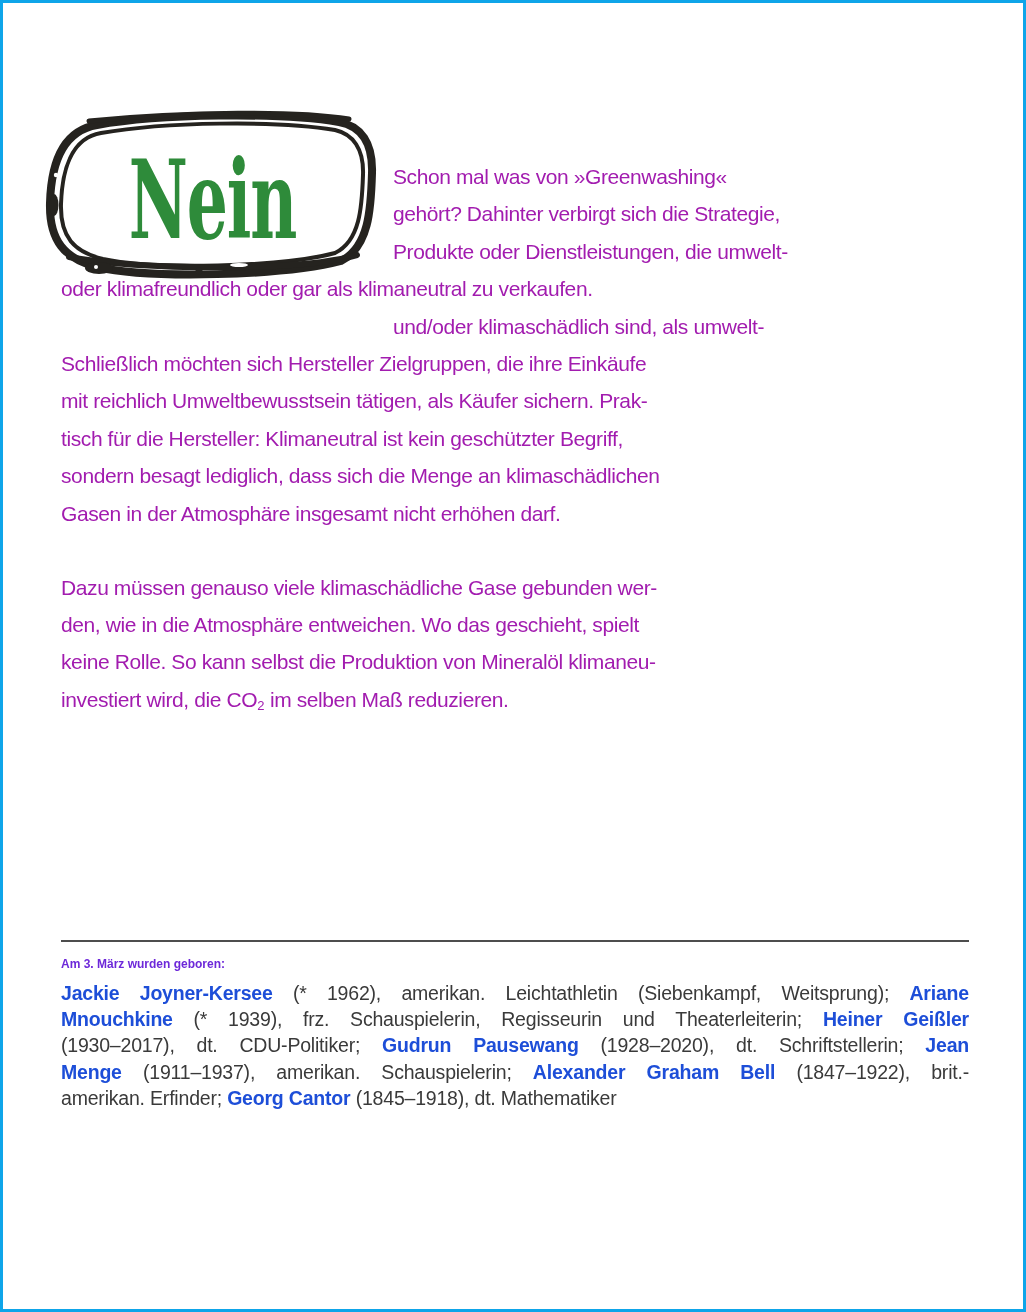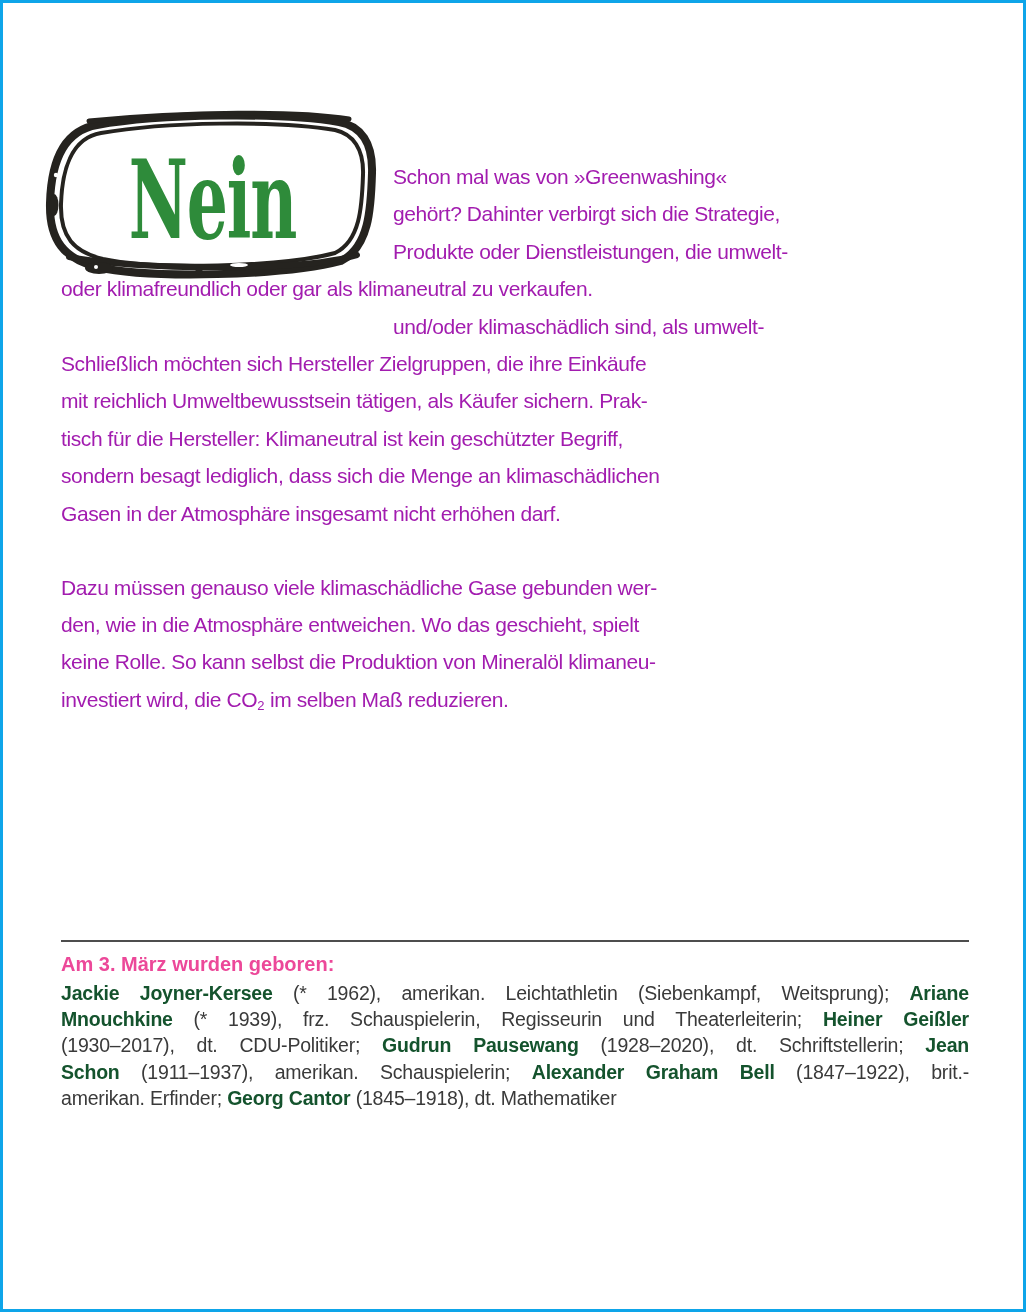--- a/index.html
+++ b/index.html
@@ -53,39 +53,39 @@
   .divider {
     position: absolute;
     left: 58px; top: 937px;
     width: 908px; height: 2px;
     background: #4d4d4d;
   }
   .bday-heading {
     position: absolute;
     left: 58px; top: 949px;
     width: 908px;
-    font-size: 20px;
+    font-size: 12px;
     font-weight: 700;
-    color: #ec4899;
+    color: #6d28d9;
     line-height: 24px;
   }
   .bdays {
     position: absolute;
     left: 58px; top: 977px;
     width: 908px;
     font-size: 19.5px;
     line-height: 26.2px;
     letter-spacing: -0.2px;
     color: #3a3a3a;
   }
   .bday-line { height: 26.2px; overflow: hidden; }
   .bday-line.jline { text-align: justify; }
   .bday-line.jline::after { content: ""; display: inline-block; width: 100%; height: 0; }
   .bday-line.last { text-align: left; }
-  .bdays .bold { font-weight: 700; color: #14532d; }
+  .bdays .bold { font-weight: 700; color: #1d4ed8; }
 </style>
 </head>
 <body>
 
 <div class="page">
 
   <div class="stamp">
     <svg viewBox="0 0 346 192" aria-hidden="true">
       <g fill="none" stroke="#25231f" stroke-linecap="round">
         <path stroke-width="8" d="M 58 16 C 120 5, 240 3, 300 13 C 322 17, 334 34, 333 64 C 332 100, 330 138, 302 152 C 245 167, 110 170, 58 158 C 26 150, 10 132, 11 94 C 12 58, 22 22, 58 16 Z"></path>
@@ -129,17 +129,17 @@
       </div>
     </div>
   </div>
 
   <div class="divider"></div>
   <div class="bday-heading">Am 3. März wurden geboren:</div>
   <div class="bdays">
     <div class="bday-line jline"><span class="bold">Jackie Joyner-Kersee</span><span> (* 1962), amerikan. Leichtathletin (Siebenkampf, Weitsprung); </span><span class="bold">Ariane</span></div>
     <div class="bday-line jline"><span class="bold">Mnouchkine</span><span> (* 1939), frz. Schauspielerin, Regisseurin und Theaterleiterin; </span><span class="bold">Heiner Geißler</span></div>
     <div class="bday-line jline"><span>(1930–2017), dt. CDU-Politiker; </span><span class="bold">Gudrun Pausewang</span><span> (1928–2020), dt. Schriftstellerin; </span><span class="bold">Jean</span></div>
-    <div class="bday-line jline"><span class="bold">Schon</span><span> (1911–1937), amerikan. Schauspielerin; </span><span class="bold">Alexander Graham Bell</span><span> (1847–1922), brit.-</span></div>
+    <div class="bday-line jline"><span class="bold">Menge</span><span> (1911–1937), amerikan. Schauspielerin; </span><span class="bold">Alexander Graham Bell</span><span> (1847–1922), brit.-</span></div>
     <div class="bday-line last"><span>amerikan. Erfinder; </span><span class="bold">Georg Cantor</span><span> (1845–1918), dt. Mathematiker</span></div>
   </div>
 
 </div>
 
 </body></html>

